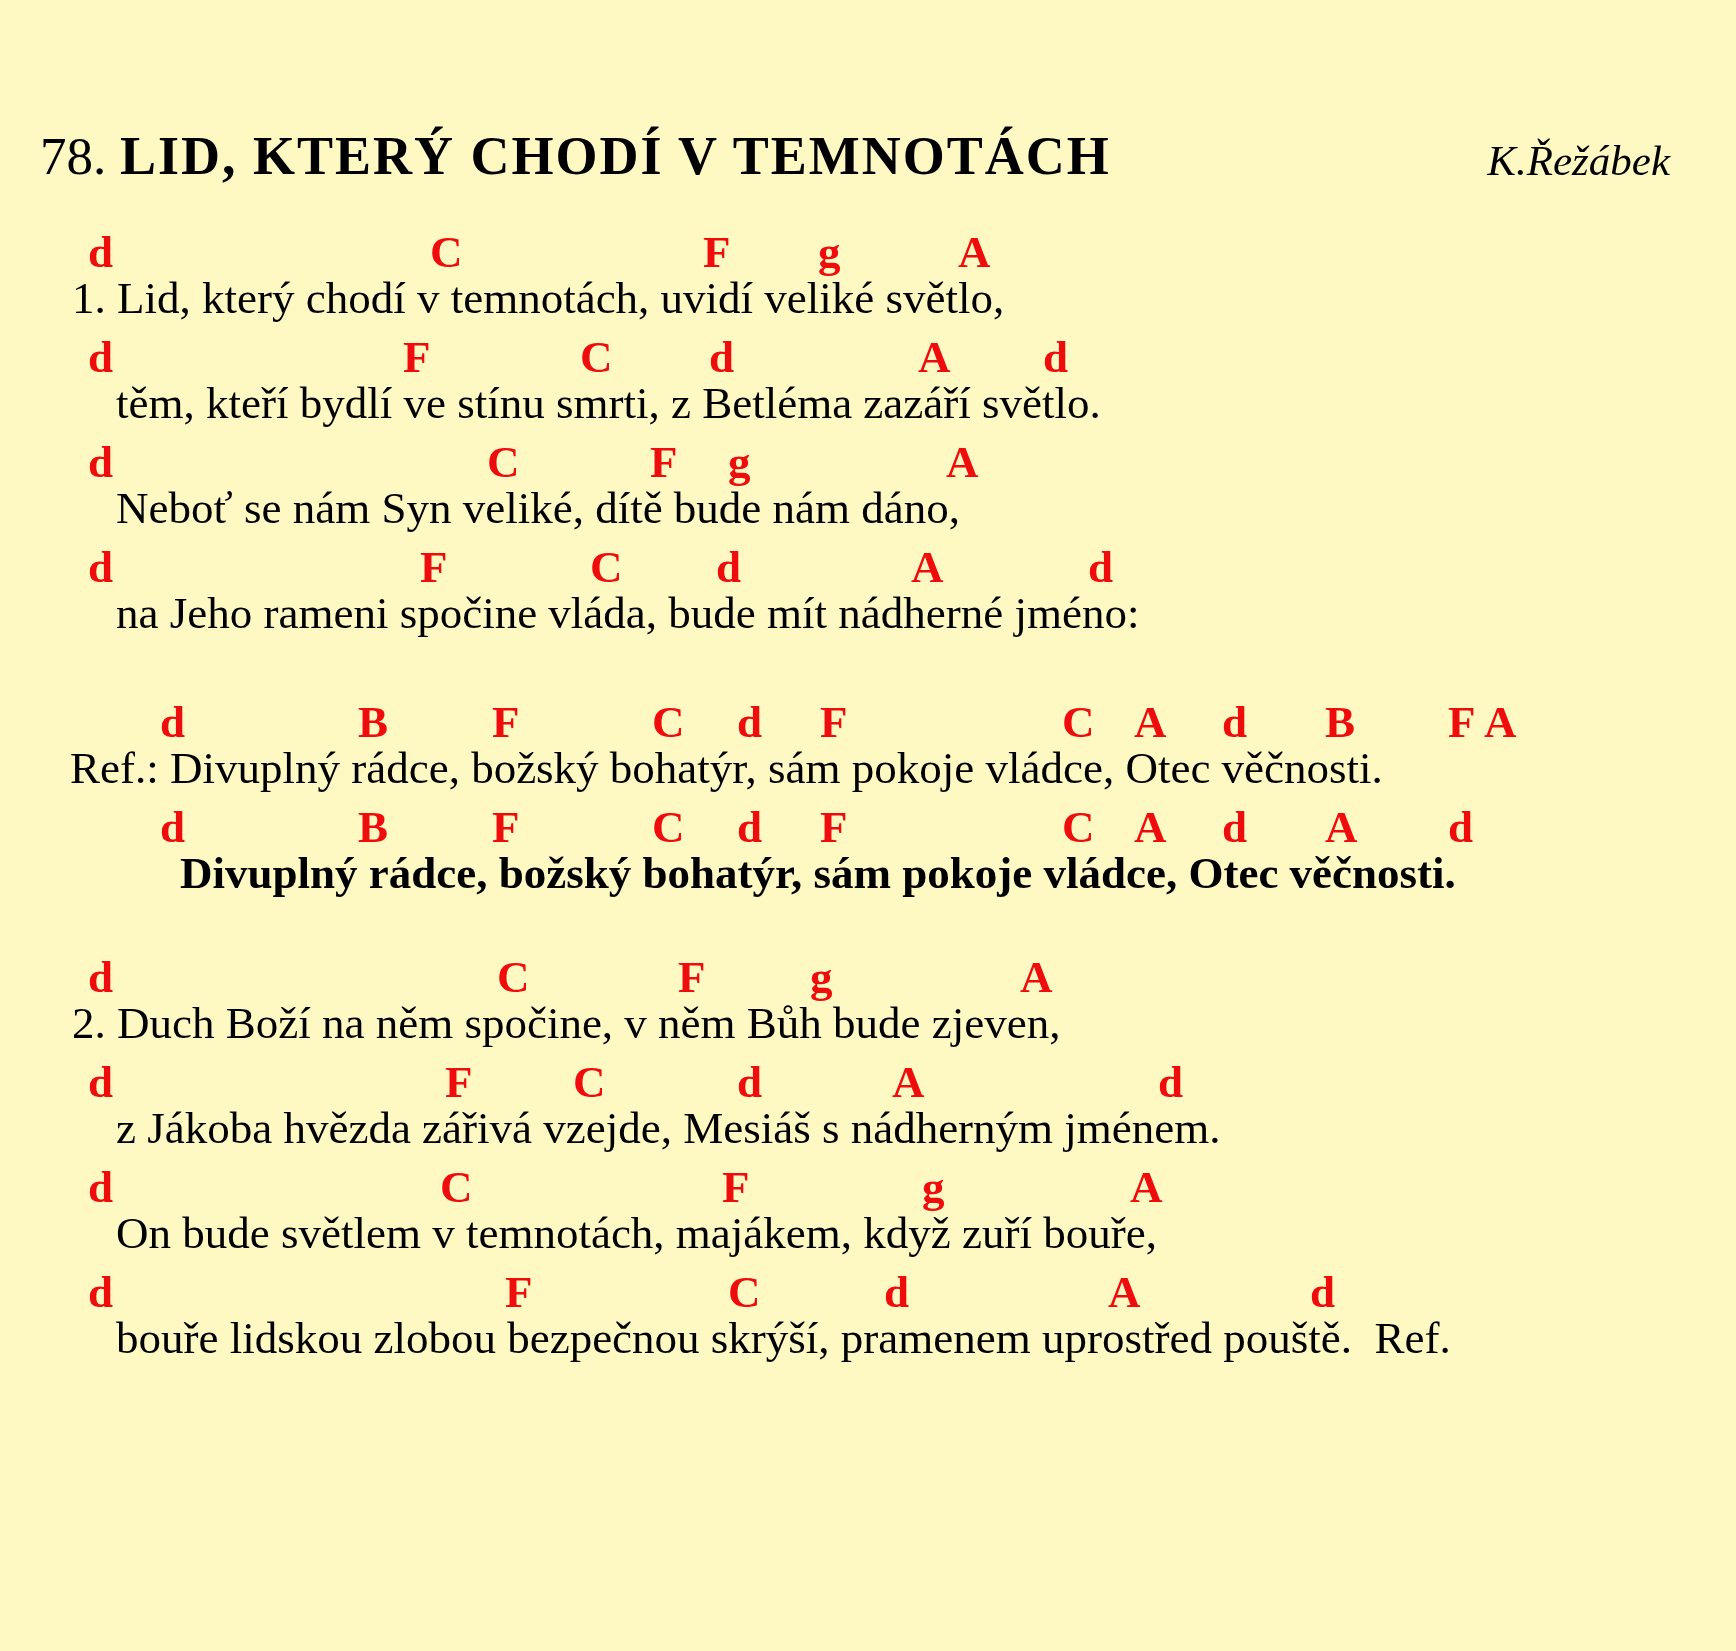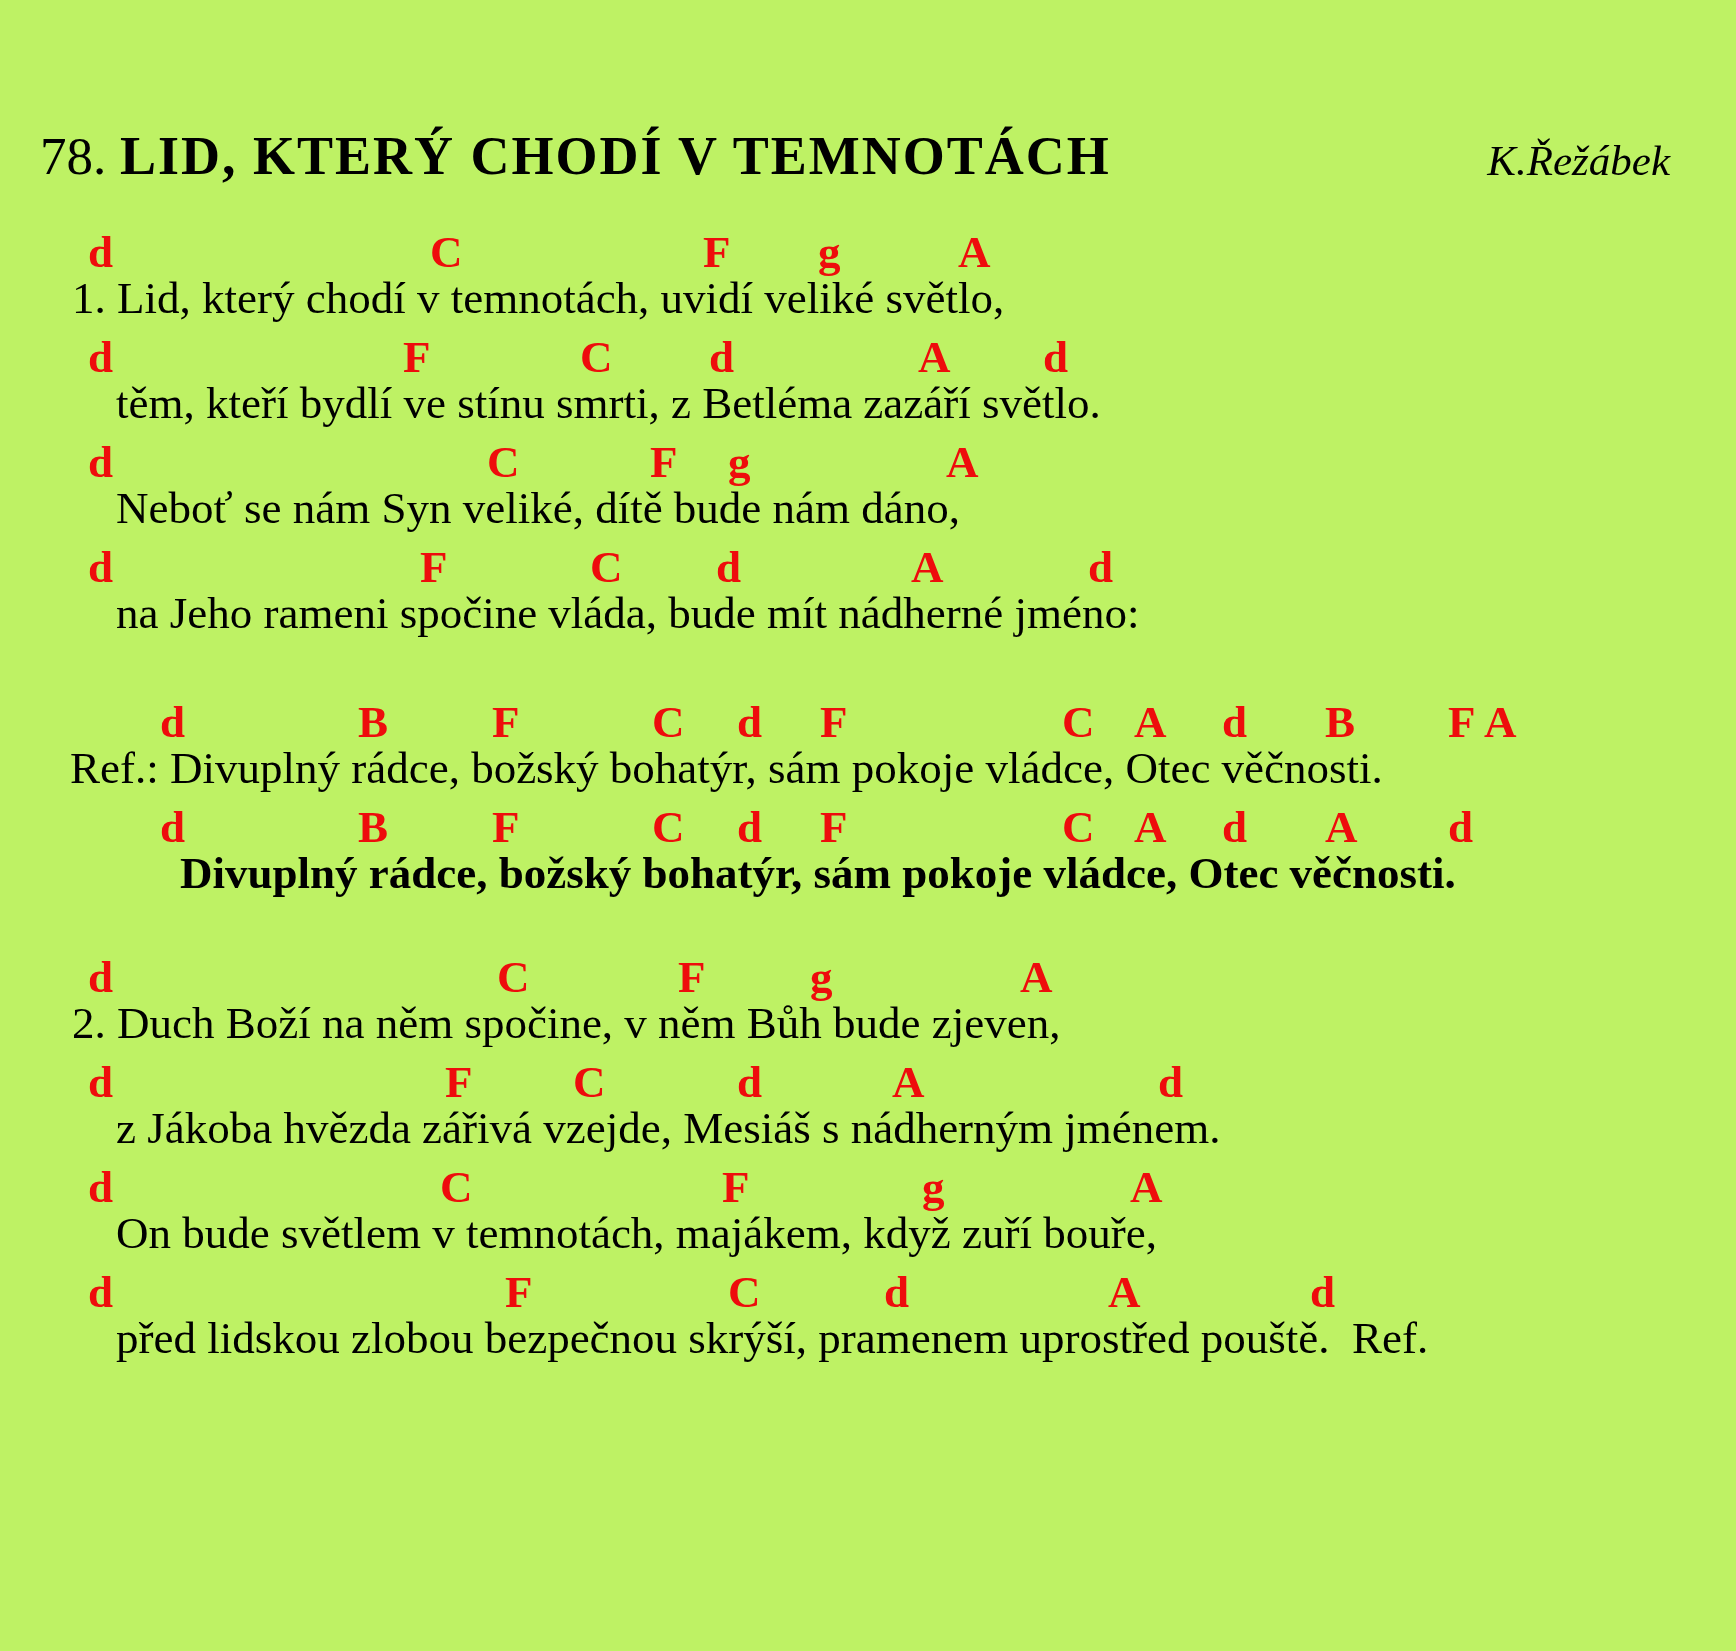--- a/index.html
+++ b/index.html
@@ -1,21 +1,21 @@
 <!DOCTYPE html>
 <html><head>
 <meta charset="utf-8">
 <style>
   * { margin: 0; padding: 0; box-sizing: border-box; }
   html, body { background: #ffffff; }
   .page {
     position: relative;
     width: 1736px;
     height: 1651px;
-    background: #bef264;
+    background: #fef9c3;
     overflow: hidden;
     font-family: "Liberation Serif", serif;
     color: #000000;
   }
   .title-row { position: absolute; top: 126px; left: 0; width: 100%; height: 64px; }
   .song-number {
     position: absolute; left: 40px; top: 0;
     font-size: 53px; line-height: 60px; font-weight: normal;
   }
   .song-title {
@@ -142,15 +142,15 @@
       </div>
       <div class="lyric-row" style="top: 1207px; left: 84px;">On bude světlem v temnotách, majákem, když zuří bouře,</div>
       <div class="chord-row" style="top: 1268px;">
         <span class="chord" style="left: 88px;">d</span>
         <span class="chord" style="left: 505px;">F</span>
         <span class="chord" style="left: 728px;">C</span>
         <span class="chord" style="left: 884px;">d</span>
         <span class="chord" style="left: 1108px;">A</span>
         <span class="chord" style="left: 1310px;">d</span>
       </div>
-      <div class="lyric-row" style="top: 1312px; left: 84px;">před lidskou zlobou bezpečnou skrýší, pramenem uprostřed pouště.  Ref.</div>
+      <div class="lyric-row" style="top: 1312px; left: 84px;">bouře lidskou zlobou bezpečnou skrýší, pramenem uprostřed pouště.  Ref.</div>
     </div>
 </div>
 
 </body></html>

